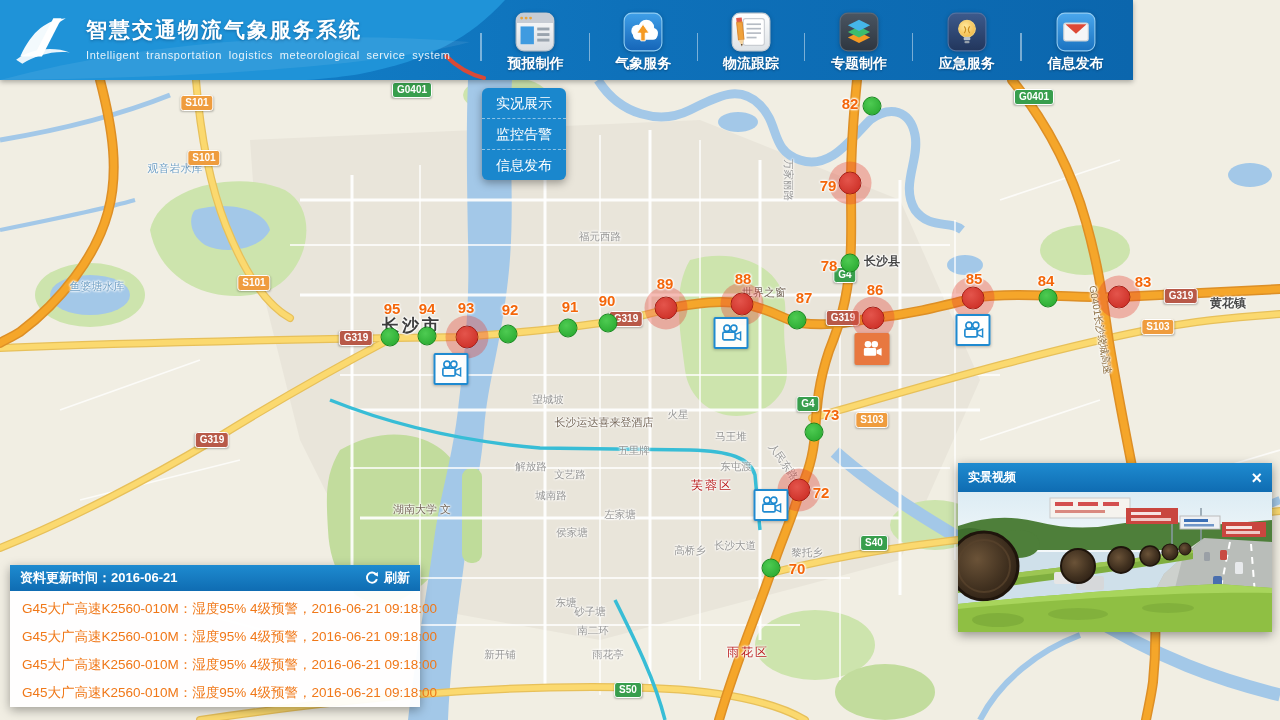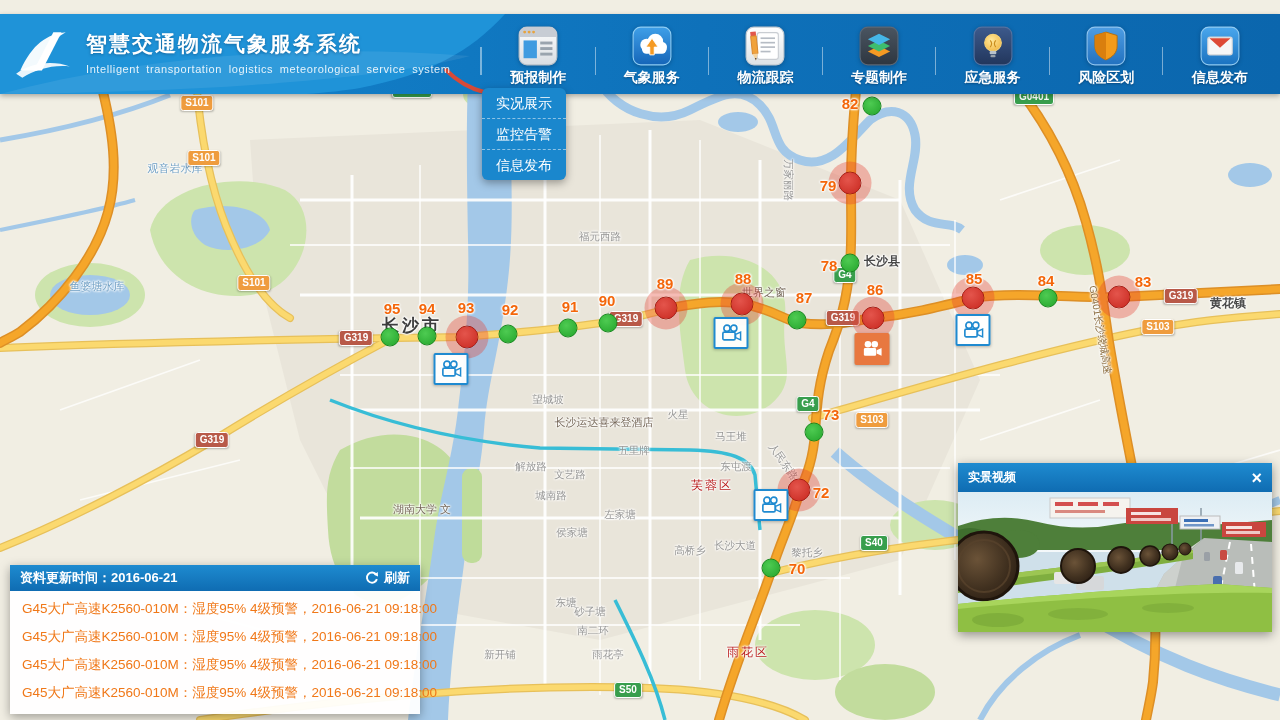--- a/index.html
+++ b/index.html
@@ -41,23 +41,23 @@
   .marker-num{position:absolute;transform:translate(-50%,-50%);font-size:15px;font-weight:bold;color:#f4660a;
     text-shadow:0 1px 2px #fff,0 -1px 2px #fff,1px 0 2px #fff,-1px 0 2px #fff;}
 
   .camera{position:absolute;transform:translate(-50%,-50%);width:31px;height:28px;border-radius:2px;
     display:flex;align-items:center;justify-content:center;cursor:pointer;box-shadow:0 1px 3px rgba(0,0,0,.25);}
   .camera.blue{background:rgba(255,255,255,.95);border:2px solid #1f8ad0;color:#1f8ad0;}
   .camera.orange{background:#e87840;border:2px solid #e87840;color:#ffffff;}
   .camera svg{display:block;}
 
   
-  header{position:absolute;left:0;top:0;width:1280px;height:80px;
+  header{position:absolute;left:0;top:0;width:1133px;height:80px;
     background:linear-gradient(90deg,#1486cf 0%,#0e71ba 55%,#0b66ad 100%);
-    box-shadow:0 2px 5px rgba(0,0,0,.3);margin-top:14px;}
+    box-shadow:0 2px 5px rgba(0,0,0,.3);}
   .hdr-wave{position:absolute;left:0;top:0;}
   .brand{position:absolute;left:12px;top:10px;display:flex;align-items:center;gap:12px;}
   .brand-logo{width:62px;height:56px;}
   .brand-title{font-size:21px;font-weight:bold;color:#fff;letter-spacing:2px;text-shadow:0 1px 3px rgba(0,40,80,.4);}
   .brand-sub{font-size:11px;color:rgba(255,255,255,.88);letter-spacing:.6px;word-spacing:3px;margin-top:5px;}
   nav{position:absolute;left:480px;right:4px;top:0;height:80px;display:flex;align-items:center;}
   .nav-item{flex:1;display:flex;flex-direction:column;align-items:center;padding-top:5px;cursor:pointer;}
   .nav-icon{width:40px;height:40px;}
   .nav-icon svg{width:40px;height:40px;display:block;filter:drop-shadow(0 1px 2px rgba(0,30,60,.35));}
   .nav-label{margin-top:3px;font-size:14px;font-weight:bold;color:#fff;text-shadow:0 1px 2px rgba(0,30,60,.45);white-space:nowrap;}
@@ -67,21 +67,21 @@
   .dropdown{position:absolute;left:482px;top:88px;width:84px;background:#1a87cd;border-radius:6px;
     box-shadow:0 3px 8px rgba(0,0,0,.35);overflow:hidden;}
   .dd-item{height:30px;line-height:30px;text-align:center;font-size:14px;color:#fff;cursor:pointer;}
   .dd-item + .dd-item{border-top:1px dashed rgba(255,255,255,.5);}
 
   
   .alert-panel{position:absolute;left:10px;top:565px;width:410px;box-shadow:0 3px 10px rgba(0,0,0,.35);}
   .alert-head{height:26px;background:linear-gradient(#1e8bd0,#0f6cb2);display:flex;align-items:center;
     justify-content:space-between;padding:0 10px;color:#fff;font-size:13px;font-weight:bold;}
   .refresh-btn{display:flex;align-items:center;gap:5px;cursor:pointer;font-size:13px;font-weight:bold;color:#fff;}
-  .alert-body{background:rgba(255,255,255,.94);padding:4px 0 7px;}
+  .alert-body{background:rgba(255,255,255,.94);padding:4px 0 0;}
   .alert-row{height:28px;line-height:28px;padding:0 12px;font-size:13.5px;color:#f07818;white-space:nowrap;cursor:pointer;}
 
   
   .video-panel{position:absolute;left:958px;top:463px;width:314px;box-shadow:0 3px 10px rgba(0,0,0,.4);}
   .video-head{height:29px;background:linear-gradient(#1e8bd0,#0f6cb2);display:flex;align-items:center;
     justify-content:space-between;padding:0 10px;color:#fff;}
   .video-title{font-size:12px;font-weight:bold;}
   .video-close{font-size:18px;font-weight:bold;line-height:1;cursor:pointer;color:#fff;}
   .video-body{position:relative;height:140px;background:#cfe0ea;overflow:hidden;}
   .video-body svg{display:block;}
@@ -439,36 +439,20 @@
               <rect x="1" y="1" width="34" height="34" rx="7" fill="url(#gG)" stroke="#54719f"></rect>
               <circle cx="18" cy="15" r="7.5" fill="url(#gG2)" stroke="#f6d376" stroke-width="1"></circle>
               <path d="M15.5,13 q2.5,3 0,6 M20.5,13 q-2.5,3 0,6" fill="none" stroke="#c98d1e" stroke-width="1"></path>
               <rect x="15" y="22.5" width="6" height="3" rx="1" fill="#b8c2cc"></rect>
               <rect x="15.7" y="26" width="4.6" height="2.2" rx="1" fill="#98a2ac"></rect>
             </svg>
           </div>
           <div class="nav-label">应急服务</div>
         </div>
         <div class="nav-sep"></div>
-        <div class="nav-item">
-          <div class="nav-icon">
-            <svg viewBox="0 0 36 36">
-              <defs>
-                <linearGradient id="gH" x1="0" y1="0" x2="0" y2="1">
-                  <stop offset="0" stop-color="#4e9de3"></stop>
-                  <stop offset="1" stop-color="#2271bf"></stop>
-                </linearGradient>
-              </defs>
-              <rect x="1" y="1" width="34" height="34" rx="7" fill="url(#gH)" stroke="#8ec4ef"></rect>
-              <path d="M18,5.5 L28,8.5 V18 C28,24 24,28 18,30.5 C12,28 8,24 8,18 V8.5 Z" fill="#f39b1b" stroke="#b36b08" stroke-width="0.8"></path>
-              <path d="M18,5.5 L8,8.5 V18 C8,24 12,28 18,30.5 Z" fill="#d97f0e"></path>
-            </svg>
-          </div>
-          <div class="nav-label">风险区划</div>
-        </div>
         <div class="nav-sep"></div>
         <div class="nav-item">
           <div class="nav-icon">
             <svg viewBox="0 0 36 36">
               <defs>
                 <linearGradient id="gI" x1="0" y1="0" x2="0" y2="1">
                   <stop offset="0" stop-color="#4aa7ed"></stop>
                   <stop offset="1" stop-color="#1a72c0"></stop>
                 </linearGradient>
               </defs>

